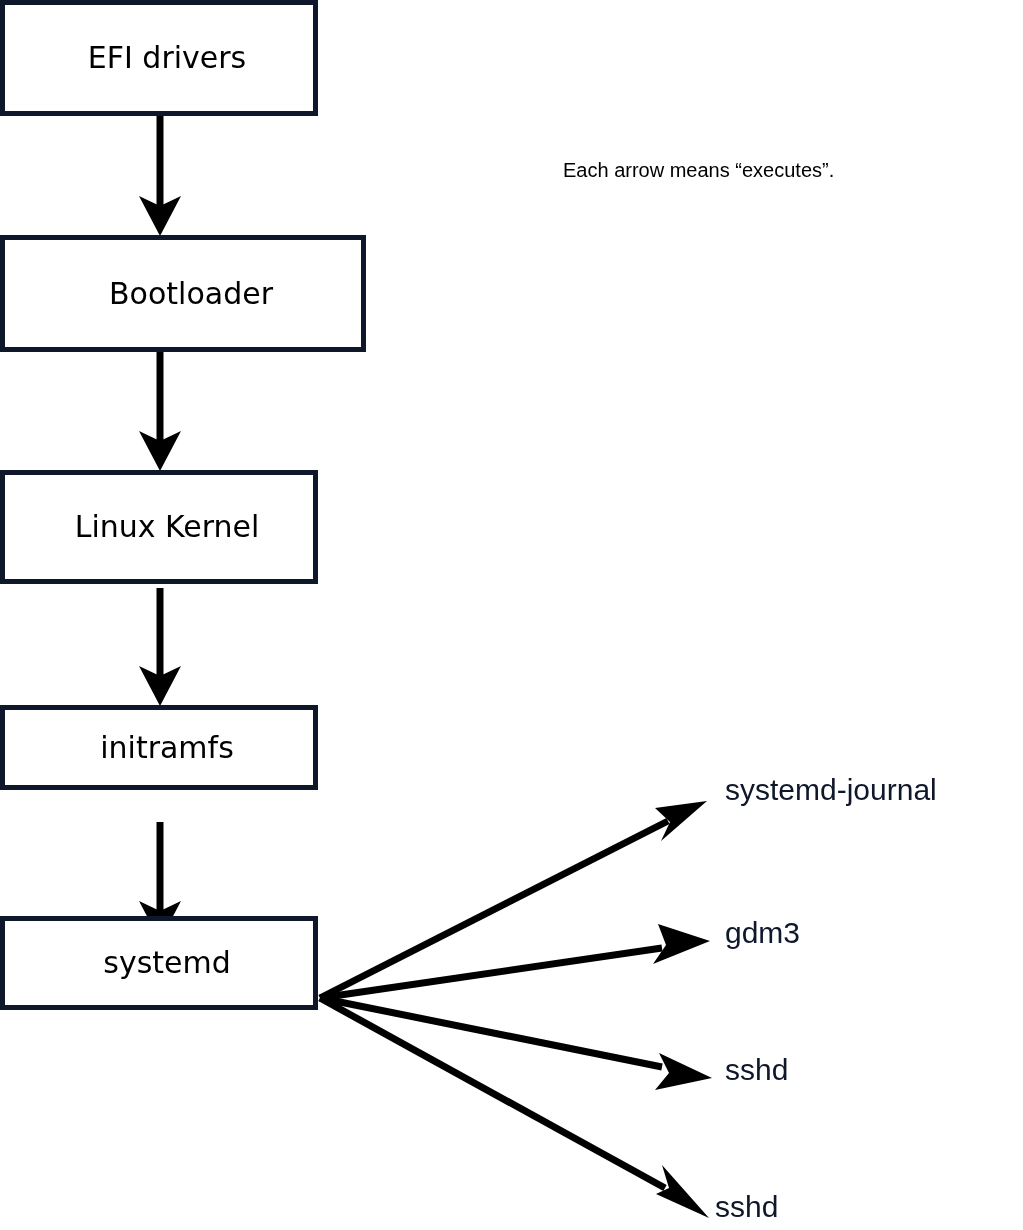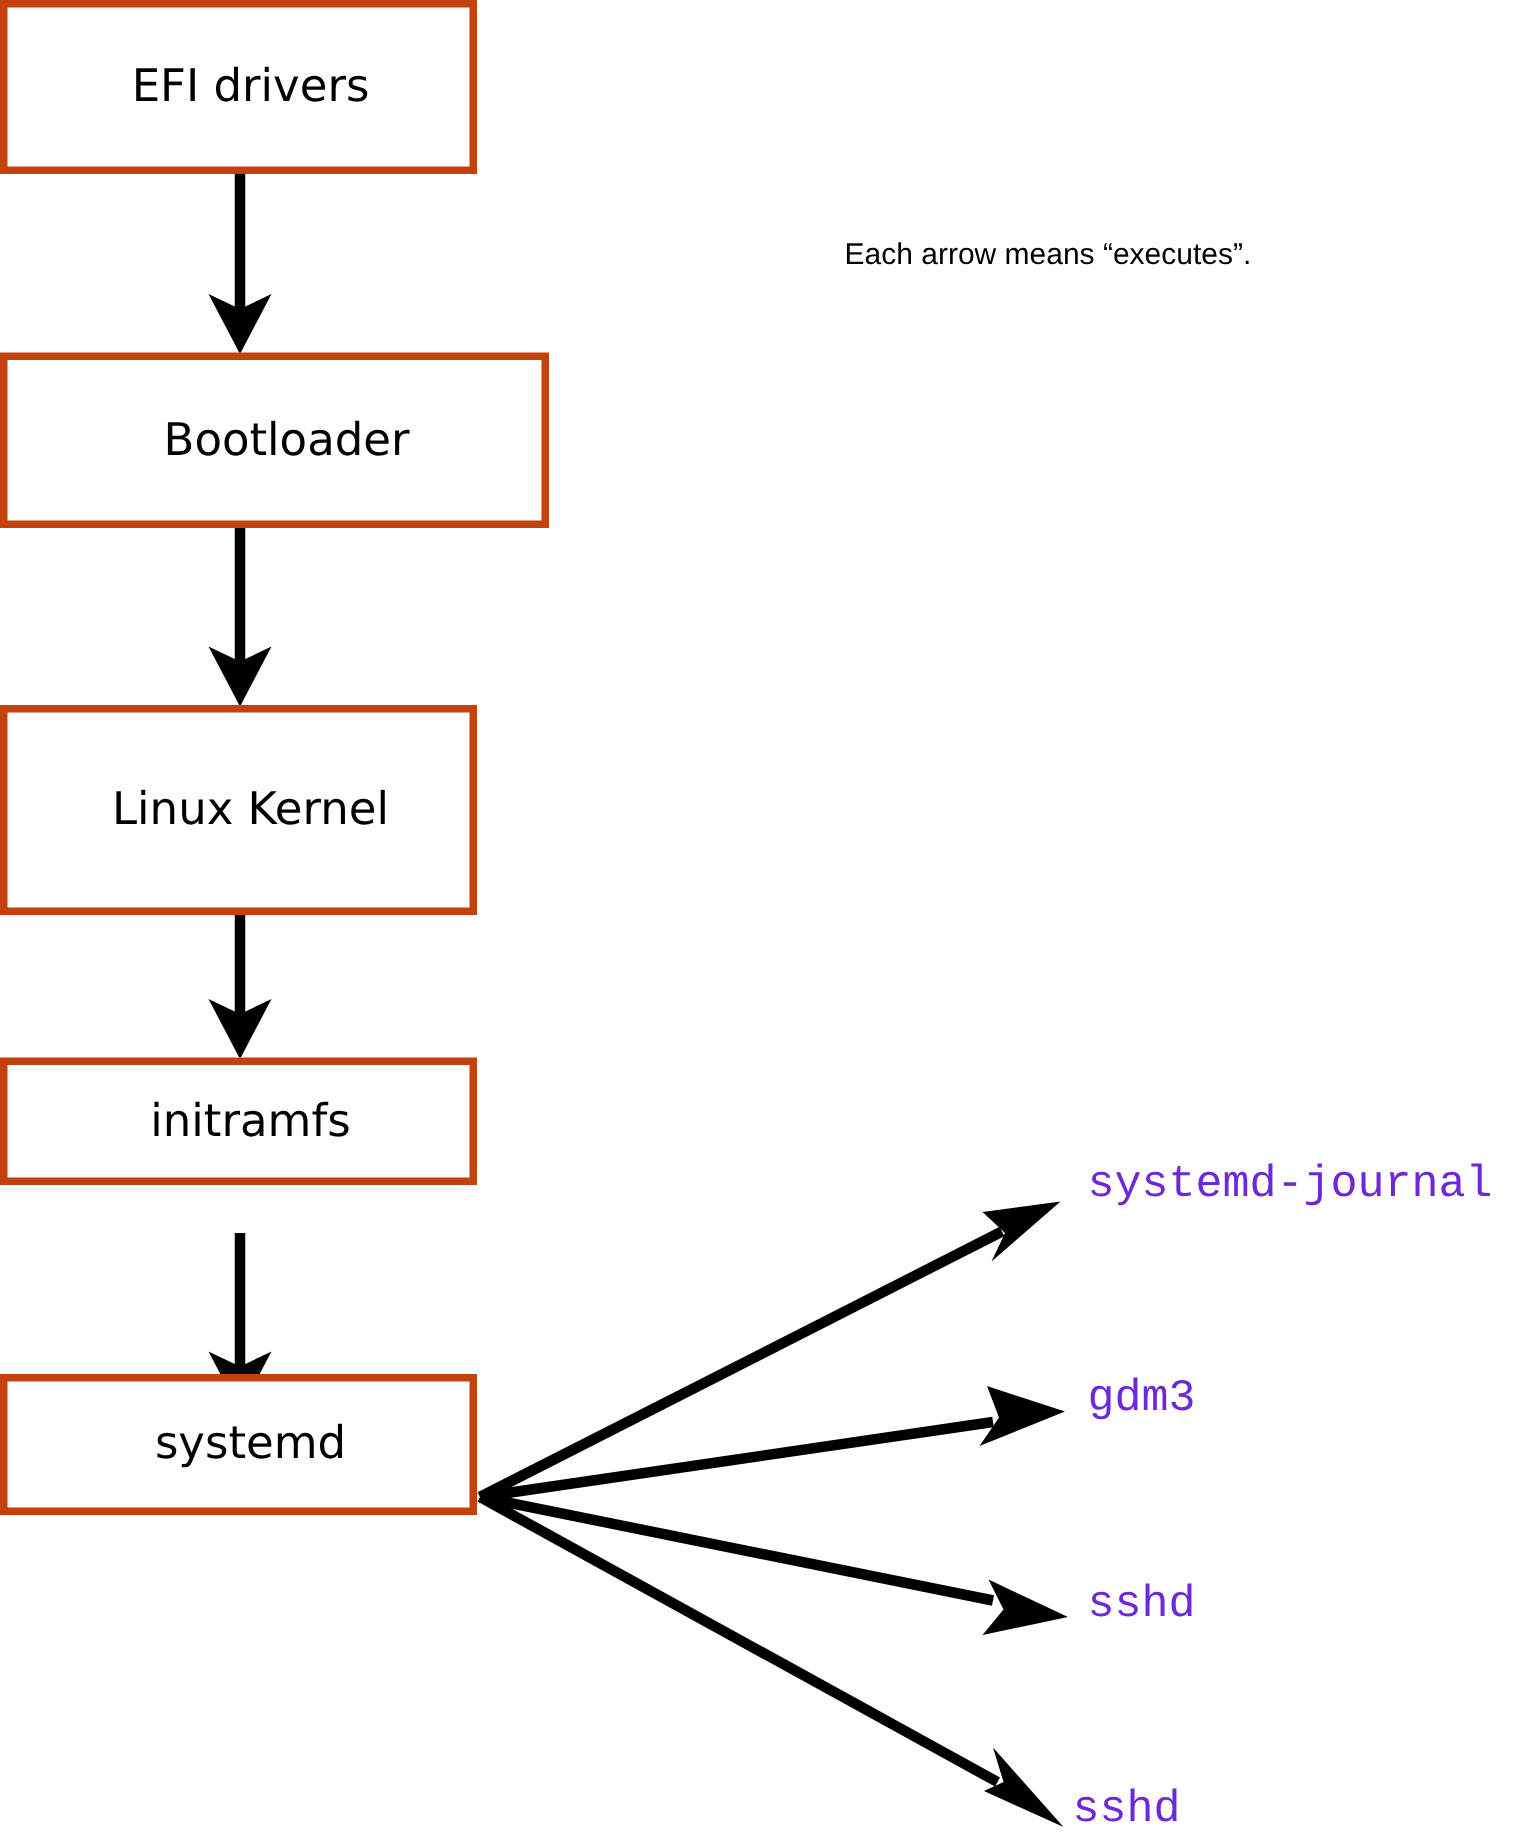--- a/index.html
+++ b/index.html
@@ -30,21 +30,21 @@
     width: 1023px;
     height: 1230px;
     display: block;
   }
 
   
   .chain-box {
     position: absolute;
     box-sizing: border-box;
     background: #ffffff;
-    border: 5px solid #c2410c;
+    border: 5px solid #0f172a;
     display: flex;
     align-items: center;
     justify-content: center;
     padding-left: 16px;
   }
   .chain-box-label {
     font-family: "DejaVu Sans", sans-serif;
     font-size: 30px;
     color: #000000;
     line-height: 1;
@@ -59,23 +59,23 @@
     font-family: Liberation Sans, sans-serif;
     font-size: 20px;
     color: #000000;
     white-space: nowrap;
     line-height: 1;
   }
 
   
   .service-label {
     position: absolute;
-    font-family: Liberation Mono, monospace;
+    font-family: Liberation Sans, sans-serif;
     font-size: 30px;
-    color: #6d28d9;
+    color: #0f172a;
     white-space: nowrap;
     line-height: 1;
   }
 </style>
 </head>
 <body>
 
 <div id="diagram-root">
 
   <svg class="svg-layer" viewBox="0 0 1023 1230" width="1023" height="1230" aria-hidden="true">
@@ -122,21 +122,21 @@
   </svg>
 
   <div class="chain-box" style="left:0px; top:0px; width:318px; height:116px;">
     <span class="chain-box-label">EFI drivers</span>
   </div>
 
   <div class="chain-box" style="left:0px; top:235px; width:366px; height:117px;">
     <span class="chain-box-label">Bootloader</span>
   </div>
 
-  <div class="chain-box" style="left:0px; top:470px; width:318px; height:140px;">
+  <div class="chain-box" style="left:0px; top:470px; width:318px; height:114px;">
     <span class="chain-box-label">Linux Kernel</span>
   </div>
 
   <div class="chain-box" style="left:0px; top:705px; width:318px; height:85px;">
     <span class="chain-box-label">initramfs</span>
   </div>
 
   <div class="chain-box" style="left:0px; top:916px; width:318px; height:94px;">
     <span class="chain-box-label">systemd</span>
   </div>

